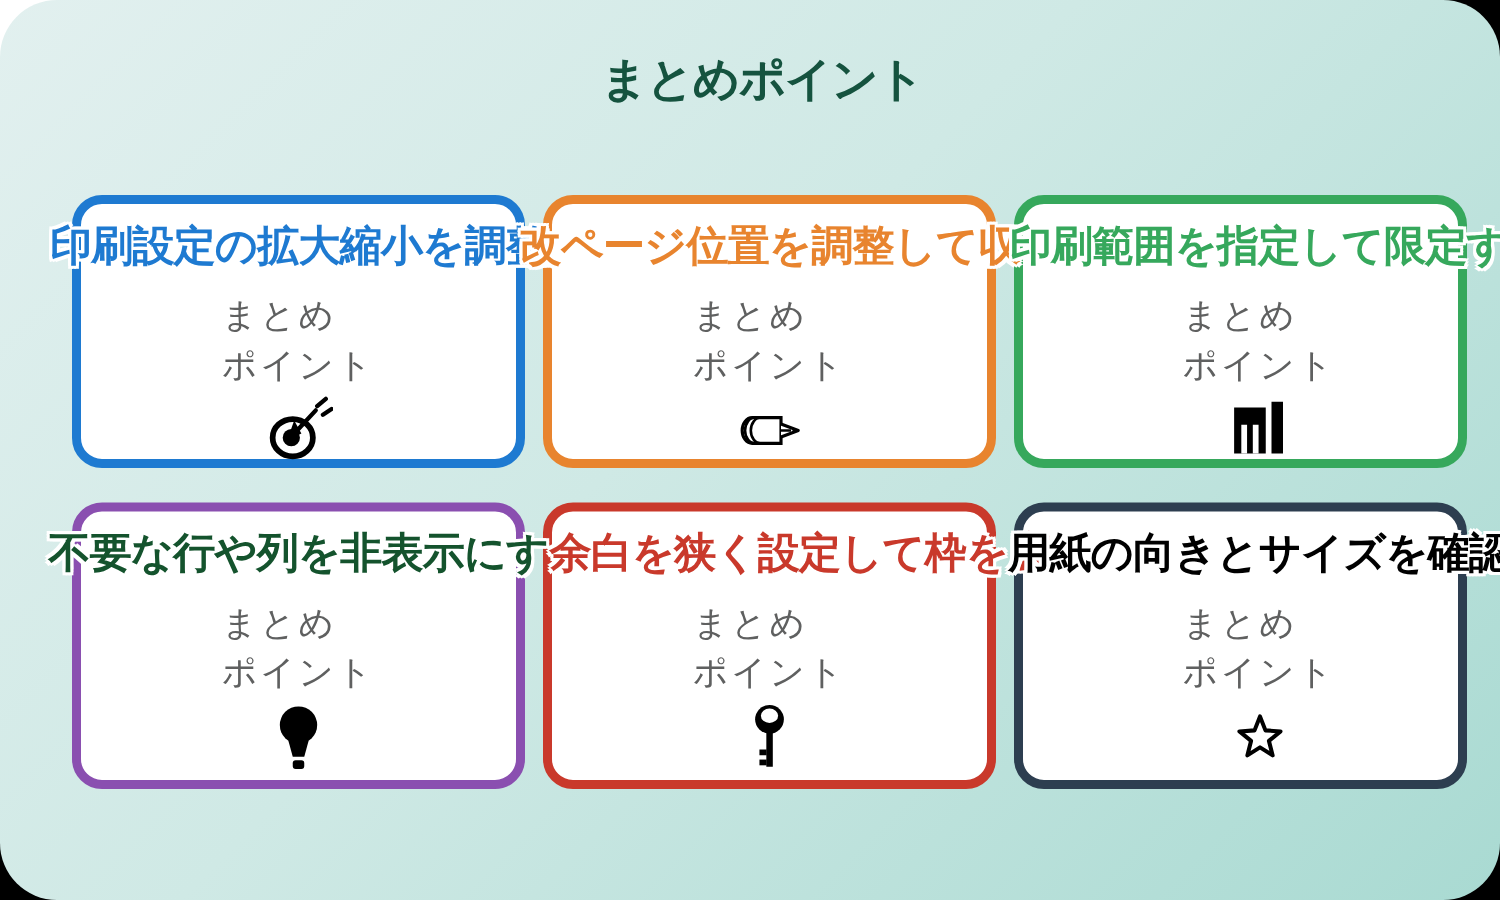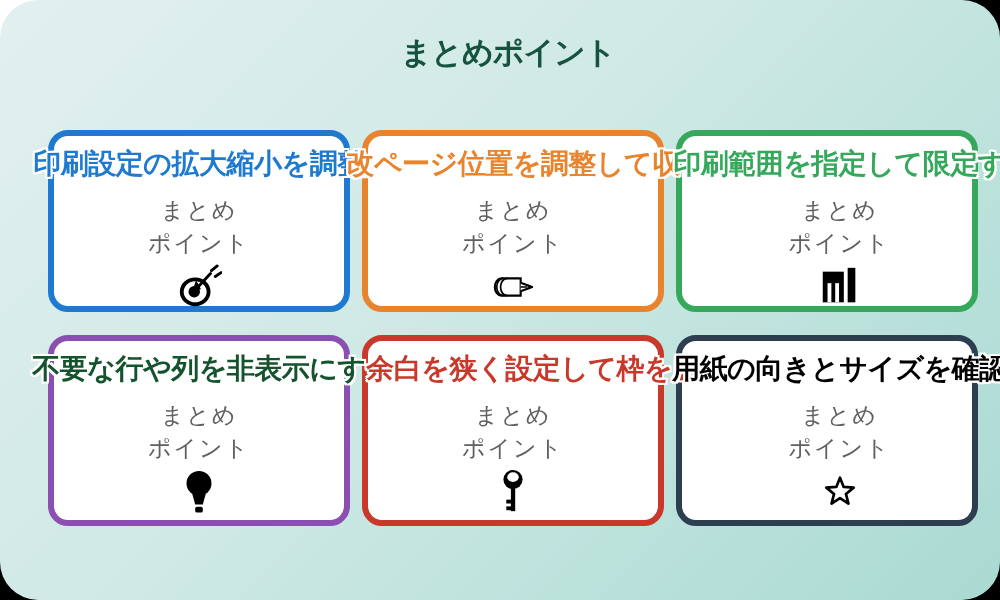--- a/index.html
+++ b/index.html
@@ -41,21 +41,20 @@
     position:relative; z-index:5;
     margin-top:13px;
     font-size:28px; font-weight:bold; letter-spacing:-0.5px;
     white-space:nowrap; line-height:1.05;
     text-shadow:
       -2px 0 0 #fff, 2px 0 0 #fff, 0 -2px 0 #fff, 0 2px 0 #fff,
       -2px -2px 0 #fff, 2px -2px 0 #fff, -2px 2px 0 #fff, 2px 2px 0 #fff;
   }
   .card-body {
     margin-top:16px;
-    text-align:center;
     font-size:23px; color:#5f6060; letter-spacing:2px;
     line-height:33px;
   }
   .card-icon {
     margin-top:4px;
     width:48px; height:46px;
     flex:0 0 auto;
   }
   svg.defs { position:absolute; width:0; height:0; }
 </style>

